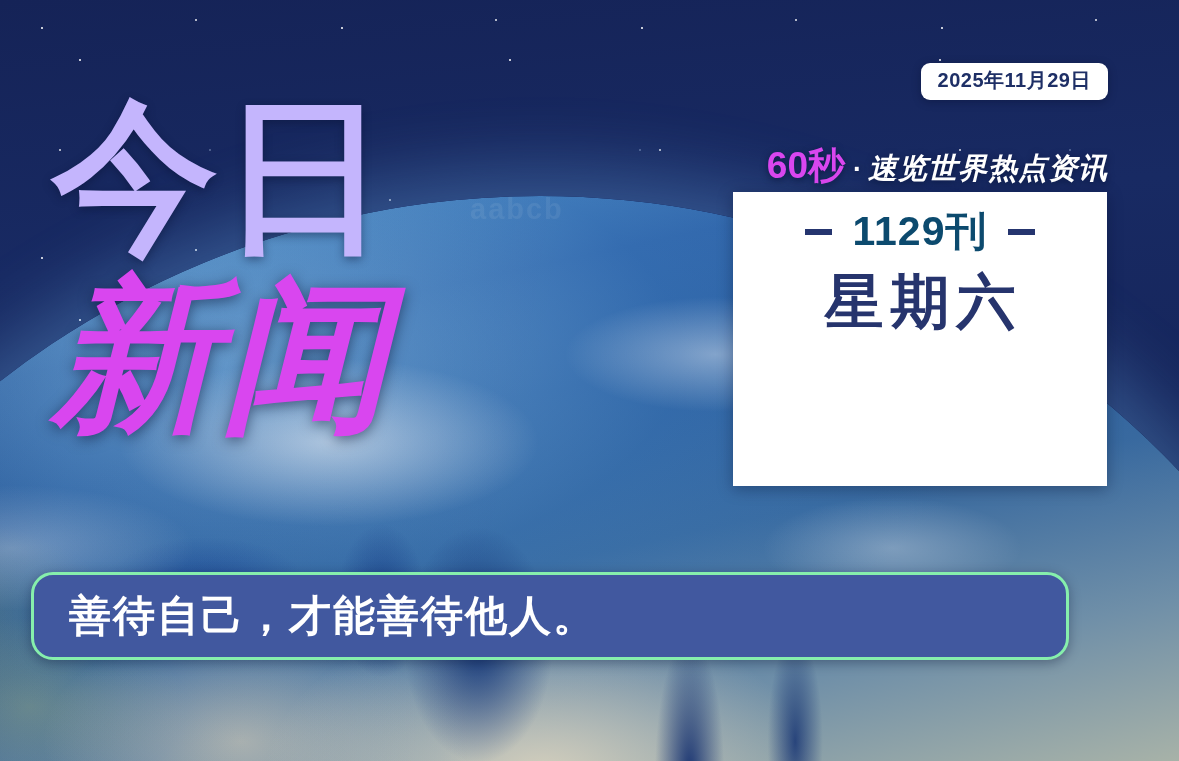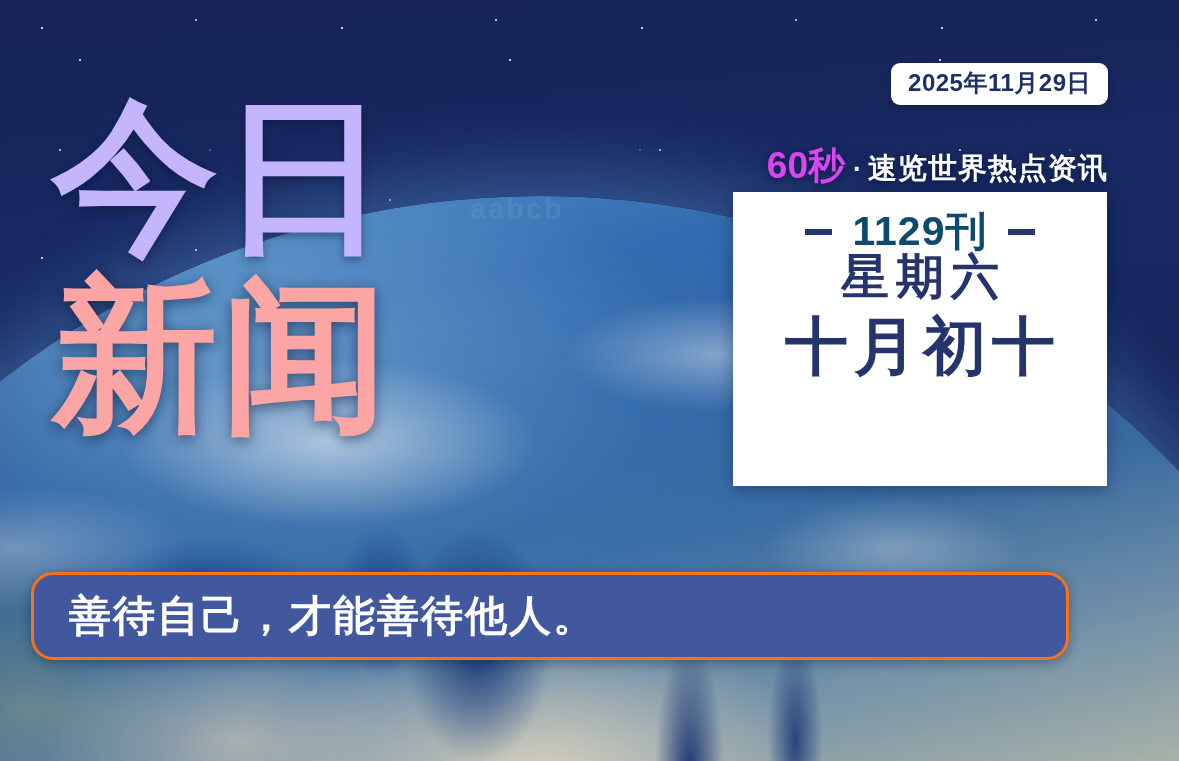--- a/index.html
+++ b/index.html
@@ -156,33 +156,34 @@
     display: block;
     font-size: 166px;
     font-weight: bold;
     white-space: nowrap;
   }
   .headline .line-1 {
     color: #c4b5fd;
     text-shadow: 0 3px 10px rgba(8,18,50,0.45);
   }
   .headline .line-2 {
-    color: #fca5a5;
+    color: #d946ef;
     margin-top: 18px;
     text-shadow: 0 3px 14px rgba(8,18,50,0.55);
+    font-style: italic;
   }
 
   
   .date-badge {
     position: absolute;
     right: 71px;
     top: 63px;
     background: #ffffff;
     color: #1e2f66;
-    font-size: 24px;
+    font-size: 20px;
     font-weight: bold;
     letter-spacing: 0.5px;
     padding: 6px 17px 8px;
     border-radius: 9px;
     line-height: 1.15;
     box-shadow: 0 2px 8px rgba(5,12,40,0.35);
     white-space: nowrap;
   }
 
   
@@ -205,20 +206,21 @@
     color: #ffffff;
     font-size: 27px;
     font-weight: bold;
     margin: 0 6px 0 8px;
   }
   .tagline .txt {
     color: #ffffff;
     font-size: 29px;
     font-weight: bold;
     letter-spacing: 1px;
+    font-style: italic;
   }
 
   
   .info-card {
     position: absolute;
     left: 733px;
     top: 192px;
     width: 374px;
     height: 294px;
     background: #ffffff;
@@ -243,21 +245,22 @@
     background: #25356f;
   }
   .issue-row .issue-text {
     font-size: 41px;
     font-weight: bold;
     letter-spacing: 1px;
     color: #0c4a6e;
     line-height: 1;
   }
   .weekday {
-    font-size: 48px;
+    margin-top: 20px;
+    font-size: 59px;
     font-weight: bold;
     letter-spacing: 7px;
     color: #26346d;
     line-height: 1.05;
     text-indent: 7px;
   }
   .lunar {
     margin-top: 11px;
     font-size: 63px;
     font-weight: bold;
@@ -268,21 +271,21 @@
   }
 
   
   .quote-bar {
     position: absolute;
     left: 31px;
     top: 572px;
     width: 1038px;
     height: 88px;
     background: #41589f;
-    border: 3px solid #f97316;
+    border: 3px solid #86efac;
     border-radius: 22px;
     box-sizing: border-box;
     display: flex;
     align-items: center;
     box-shadow: 0 3px 12px rgba(5,12,40,0.35);
   }
   .quote-text {
     color: #ffffff;
     font-size: 42px;
     font-weight: bold;
@@ -323,20 +326,19 @@
     <span class="txt">速览世界热点资讯</span>
   </div>
 
   <div class="info-card">
     <div class="issue-row">
       <span class="dash"></span>
       <span class="issue-text">1129刊</span>
       <span class="dash"></span>
     </div>
     <div class="weekday">星期六</div>
-    <div class="lunar">十月初十</div>
   </div>
 
   <div class="quote-bar">
     <span class="quote-text">善待自己，才能善待他人。</span>
   </div>
 
 </div>
 
 </body></html>

